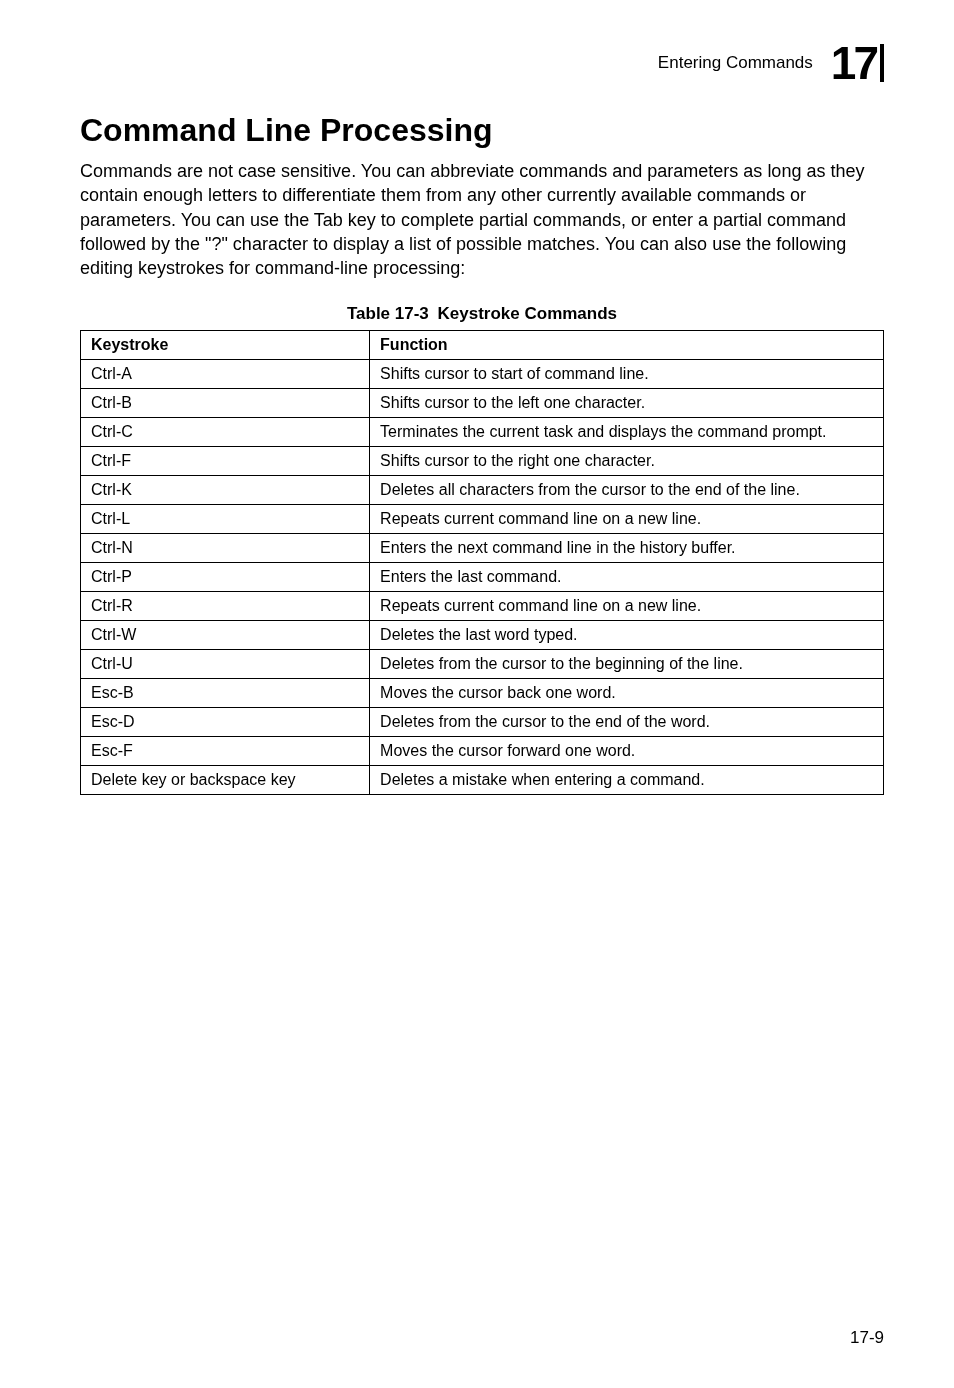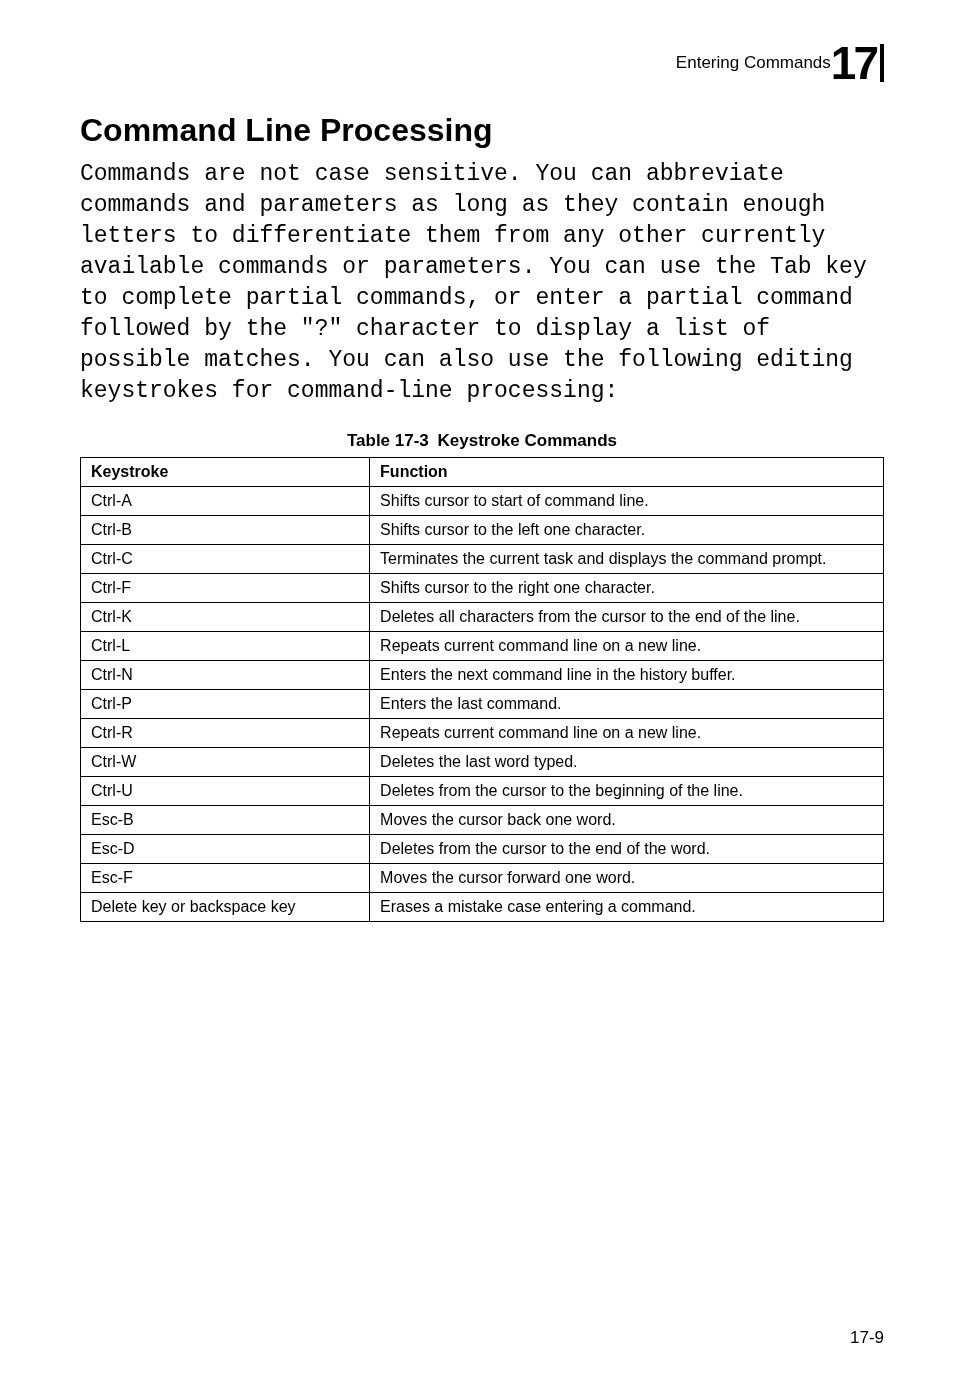--- a/index.html
+++ b/index.html
@@ -13,20 +13,21 @@
       background: #fff;
       font-family: Arial, Helvetica, sans-serif;
       color: #000;
       padding: 40px 70px 40px 80px;
       position: relative;
     }
     .header {
       display: flex;
       justify-content: flex-end;
       align-items: center;
+      gap: 18px;
       margin-bottom: 26px;
     }
     .breadcrumb {
       font-size: 17px;
       color: #000;
     }
     .chapter-badge {
       display: flex;
       align-items: center;
     }
@@ -42,24 +43,23 @@
       height: 38px;
       background: #000;
       margin-left: 4px;
     }
     h2.section-title {
       font-size: 32px;
       font-weight: bold;
       margin-bottom: 10px;
     }
     p.intro {
-      font-size: 23px;
+      font-size: 18px;
       line-height: 1.35;
       margin-bottom: 24px;
-      font-family: Liberation Mono, monospace;
     }
     .table-caption {
       text-align: center;
       font-size: 17px;
       margin-bottom: 6px;
     }
     .table-caption .tbl-label {
       font-weight: bold;
     }
     .table-caption .tbl-title {
@@ -169,18 +169,18 @@
       <tr>
         <td class="keystroke-col">Esc-D</td>
         <td>Deletes from the cursor to the end of the word.</td>
       </tr>
       <tr>
         <td class="keystroke-col">Esc-F</td>
         <td>Moves the cursor forward one word.</td>
       </tr>
       <tr>
         <td class="keystroke-col">Delete key or backspace key</td>
-        <td>Erases a mistake case entering a command.</td>
+        <td>Deletes a mistake when entering a command.</td>
       </tr>
     </tbody>
 </table>
 
 <div class="page-number">17-9</div>
 
 </body></html>

